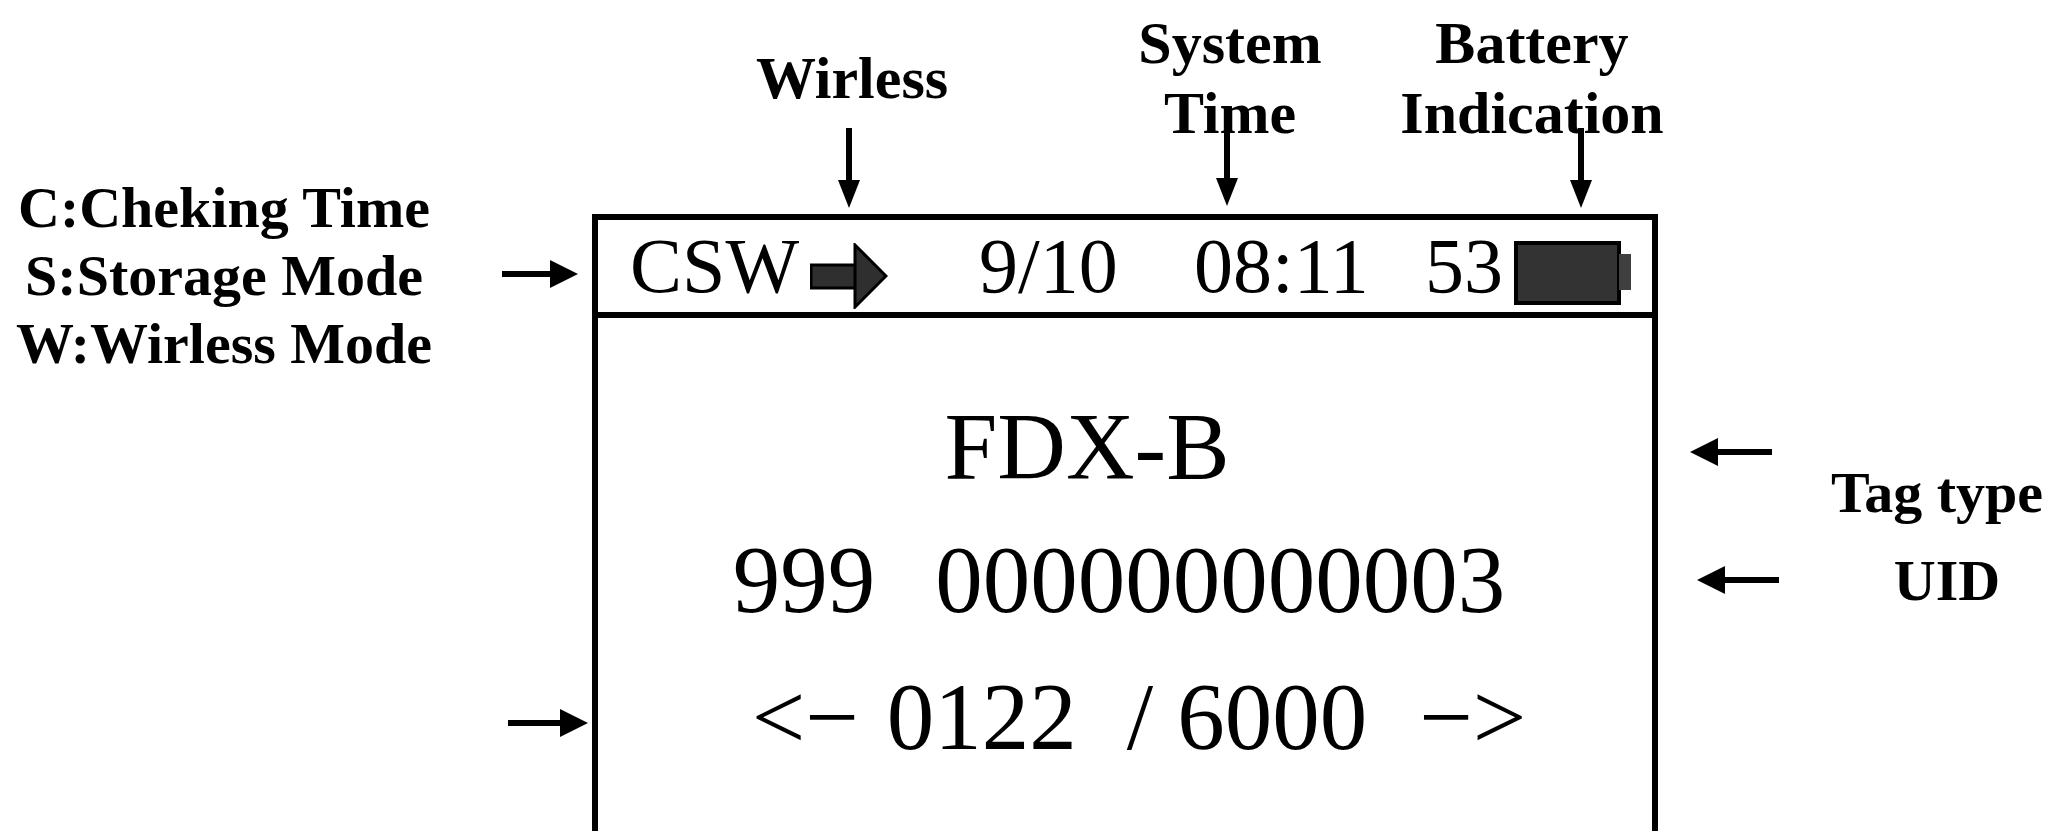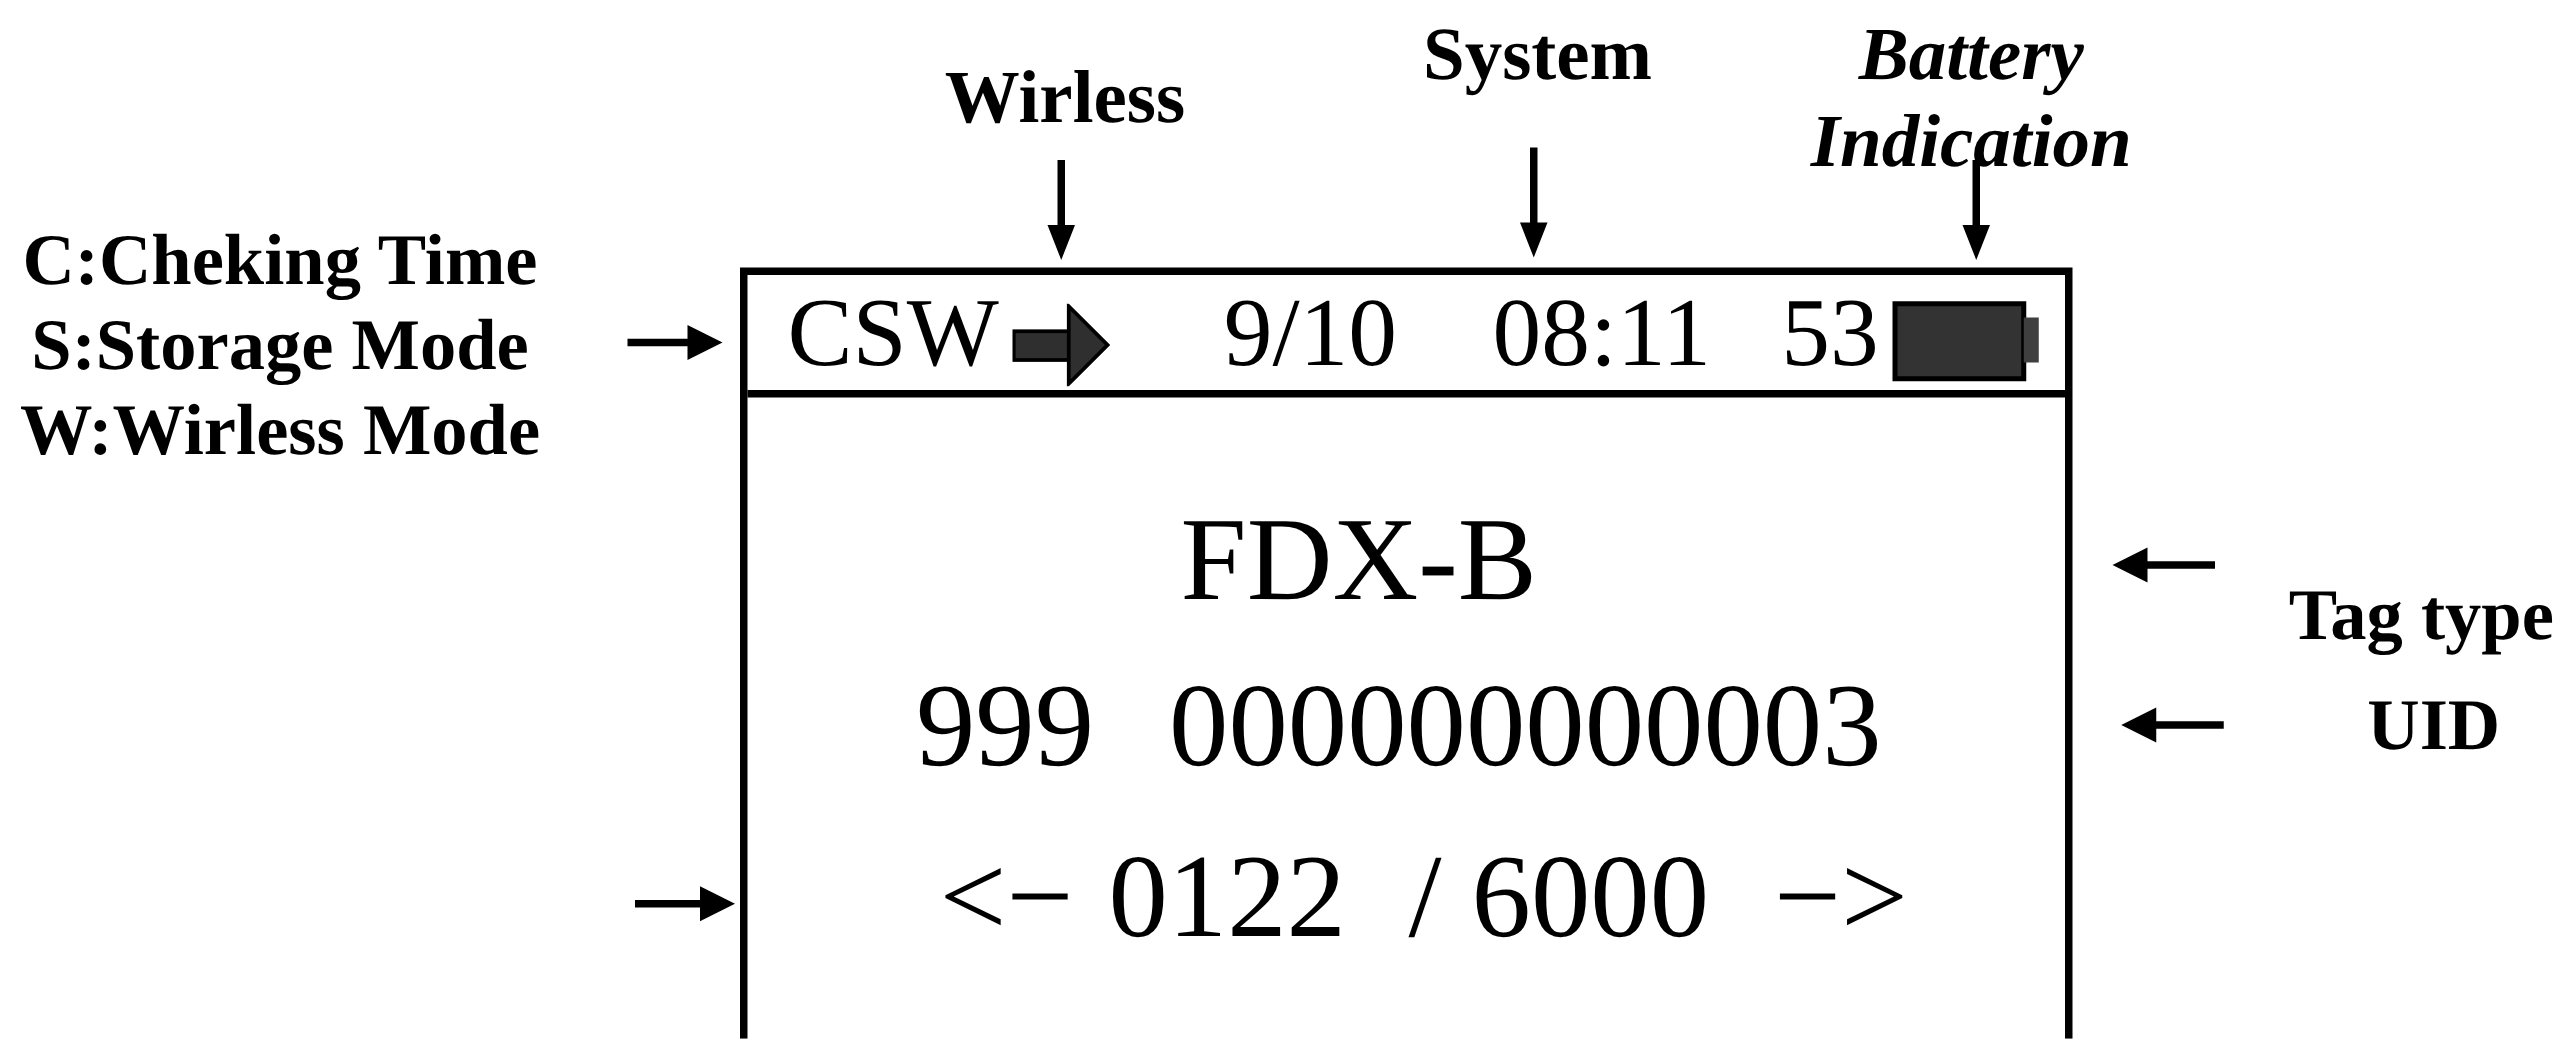--- a/index.html
+++ b/index.html
@@ -63,21 +63,21 @@
   }
   .storage-legend{
     left:26px;top:557px;
     font-size:58px;line-height:67px;text-align:left;
     font-family:"Liberation Serif","DejaVu Sans",serif;
   }
   .storage-legend .indent{padding-left:10px;}
   .label-wirless{left:852px;top:78px;transform:translate(-50%,-50%);font-size:60px;}
   .label-two-line{transform:translateX(-50%);font-size:60px;line-height:70px;text-align:center;}
   .label-system-time{left:1230px;top:8px;}
-  .label-battery{left:1577px;top:8px;font-style:italic;}
+  .label-battery{left:1532px;top:8px;}
   .label-tag-type{left:1937px;top:456px;transform:translate(-50%,-50%);font-size:58px;margin-top:36px;}
   .label-uid{left:1947px;top:580px;transform:translate(-50%,-50%);font-size:58px;}
 </style>
 </head>
 <body>
 
 <div class="canvas">
 
   <svg class="arrow-layer" viewBox="0 0 2050 831" xmlns="http://www.w3.org/2000/svg">
     <g>
@@ -113,20 +113,21 @@
   <div class="ann mode-legend">
     <div>C:Cheking Time</div>
     <div>S:Storage Mode</div>
     <div>W:Wirless Mode</div>
   </div>
 
 
   <div class="ann label-wirless">Wirless</div>
   <div class="ann label-two-line label-system-time">
     <div>System</div>
+    <div>Time</div>
   </div>
   <div class="ann label-two-line label-battery">
     <div>Battery</div>
     <div>Indication</div>
   </div>
 
   <div class="ann label-tag-type">Tag type</div>
   <div class="ann label-uid">UID</div>
 
   <div class="lcd">

